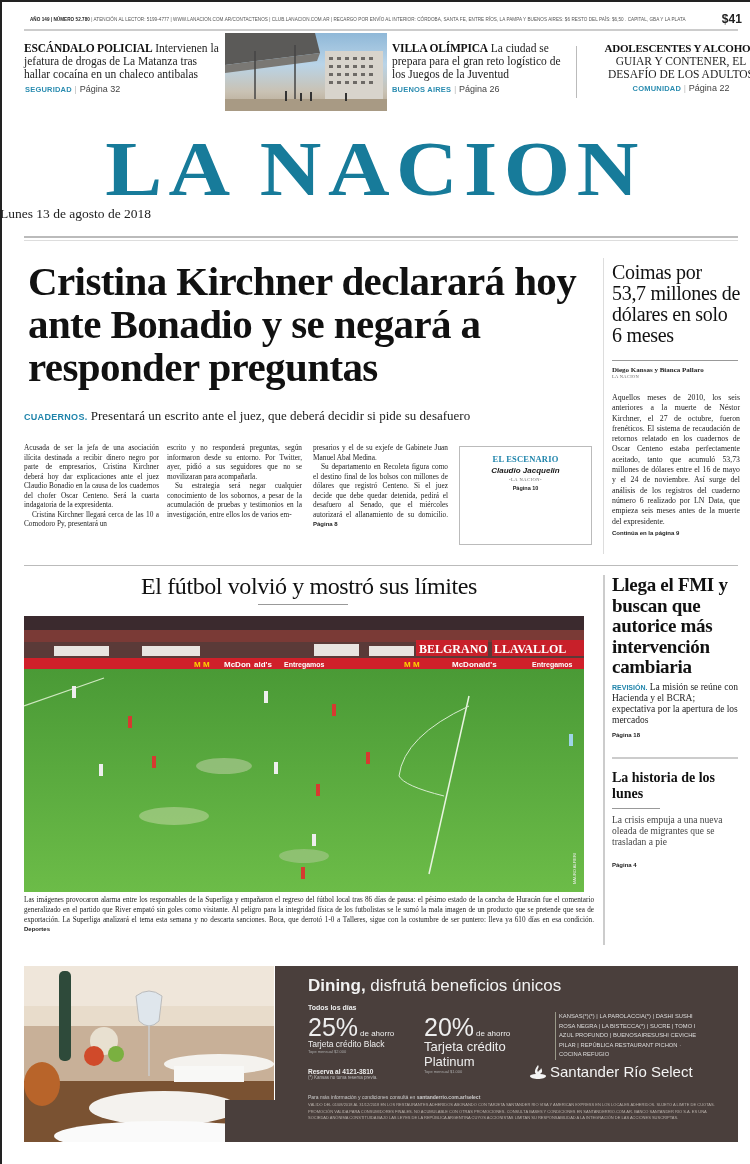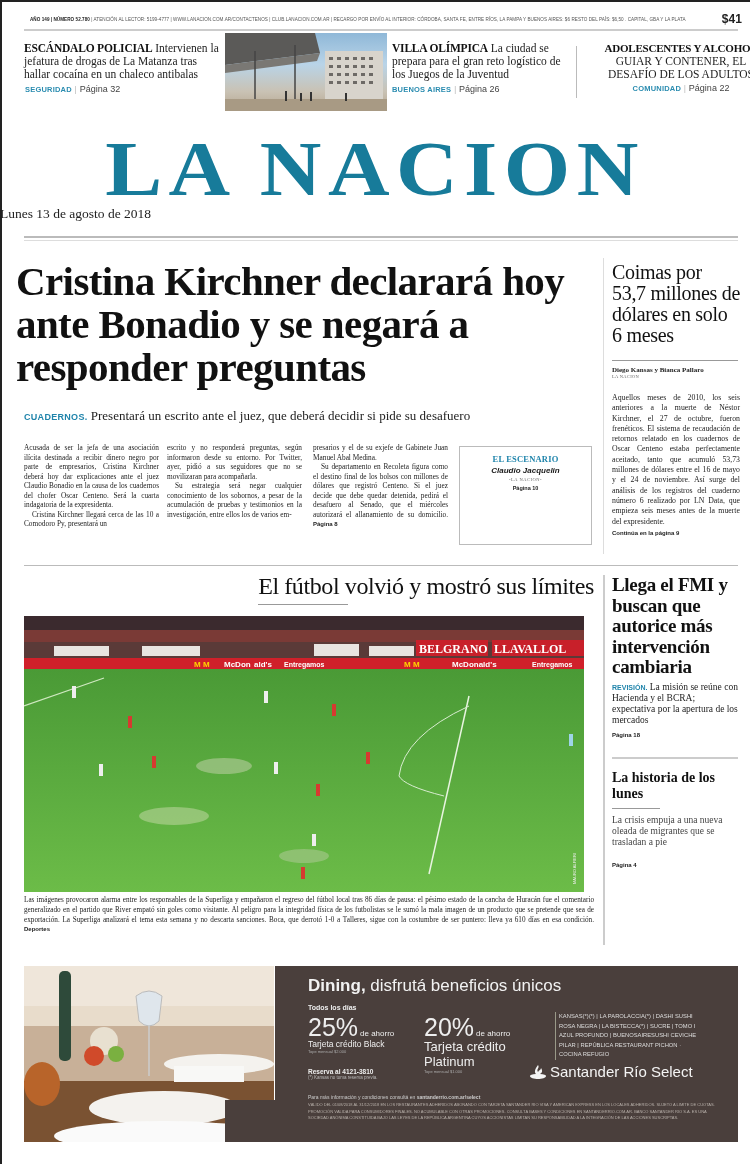--- a/index.html
+++ b/index.html
@@ -11,38 +11,38 @@
 .topbar b{color:#222}
 .price{position:absolute;right:0;top:-5px;font-size:12px;font-weight:bold;color:#222;font-family:"Liberation Sans",sans-serif}
 .rule{height:2px;background:#ccc}
 .teaser{font-size:11.5px;line-height:13.2px;color:#222}
 .teaser .kick{font-weight:bold;color:#111;letter-spacing:-0.2px}
 .sec{font-size:7.5px;font-weight:bold;color:#2a8cb0;font-family:"Liberation Sans",sans-serif;letter-spacing:0.2px}
 .pg{font-size:9px;color:#444;font-family:"Liberation Sans",sans-serif}
 .sep{color:#999;margin:0 3px;font-size:9px}
 .masthead{left:0;top:124px;width:750px;text-align:center;font-size:79px;font-weight:bold;color:#177b9a;letter-spacing:6px;line-height:90px;font-family:"Liberation Serif","DejaVu Serif",serif;transform:scaleX(1.08)}
 .date{left:0;top:206px;width:750px;text-align:left;font-size:13.5px;color:#222}
-.headline{left:16px;top:260px;width:580px;font-size:41px;line-height:43px;font-weight:bold;color:#111;letter-spacing:-0.6px}
+.headline{left:28px;top:260px;width:580px;font-size:41px;line-height:43px;font-weight:bold;color:#111;letter-spacing:-0.6px}
 .subhead{left:24px;top:408px;width:580px;font-size:13px;color:#222;white-space:nowrap}
 .subhead .k{font-family:"Liberation Sans",sans-serif;font-size:9px;font-weight:bold;color:#1f84ab;letter-spacing:0.3px}
 .body7{font-size:7.3px;line-height:9.5px;color:#222;text-align:justify;hyphens:auto}
 .body7 p{text-indent:0}
 .body7 p+p{text-indent:8px}
 .pgref{font-family:"Liberation Sans",sans-serif;font-weight:bold;font-size:6px}
 .box{left:459px;top:446px;width:133px;height:99px;border:1px solid #bbb;text-align:center;padding-top:7px}
 .box .k{font-size:8.5px;font-weight:bold;color:#1f84ab;letter-spacing:0.2px}
 .box .t{font-size:15px;line-height:16px;color:#222;margin-top:2px}
 .box .a{font-family:"Liberation Sans",sans-serif;font-size:8px;font-weight:bold;font-style:italic;margin-top:2px}
 .box .s{font-size:4.5px;color:#666;margin-top:2px;letter-spacing:0.5px}
 .box .p{font-family:"Liberation Sans",sans-serif;font-size:5.5px;font-weight:bold;margin-top:3px}
 .right1 h2{font-size:20px;line-height:21px;font-weight:normal;color:#111;letter-spacing:-0.3px}
 .byline{font-size:7px;font-weight:bold;color:#222}
 .byline2{font-size:4.5px;color:#666;letter-spacing:0.3px}
 .vline{width:1px;background:#bbb}
-.h2foot{left:24px;top:573px;width:570px;text-align:right;font-size:24px;color:#111;letter-spacing:-0.4px}
+.h2foot{left:24px;top:573px;width:570px;text-align:center;font-size:24px;color:#111;letter-spacing:-0.4px}
 .photo{left:24px;top:616px;width:560px;height:276px;overflow:hidden;background:#5aa83d}
 .caption{left:24px;top:896px;width:570px;font-size:7.2px;line-height:9.8px;color:#222;text-align:justify}
 .adphoto{left:24px;top:966px;width:250px;height:176px;overflow:hidden}
 .addark{left:275px;top:966px;width:463px;height:176px;background:#4a3f3c}
 .adtxt{font-family:"Liberation Sans",sans-serif;color:#eee}
 .rt h3{font-size:19px;line-height:20.5px;font-weight:bold;color:#111;letter-spacing:-0.3px}
 .rt .k{font-family:"Liberation Sans",sans-serif;font-size:7px;font-weight:bold;color:#1f84ab}
 .rt p{font-size:9.5px;line-height:11px;color:#222}
 .hr-grey{height:2px;background:#ccc}
 </style>

